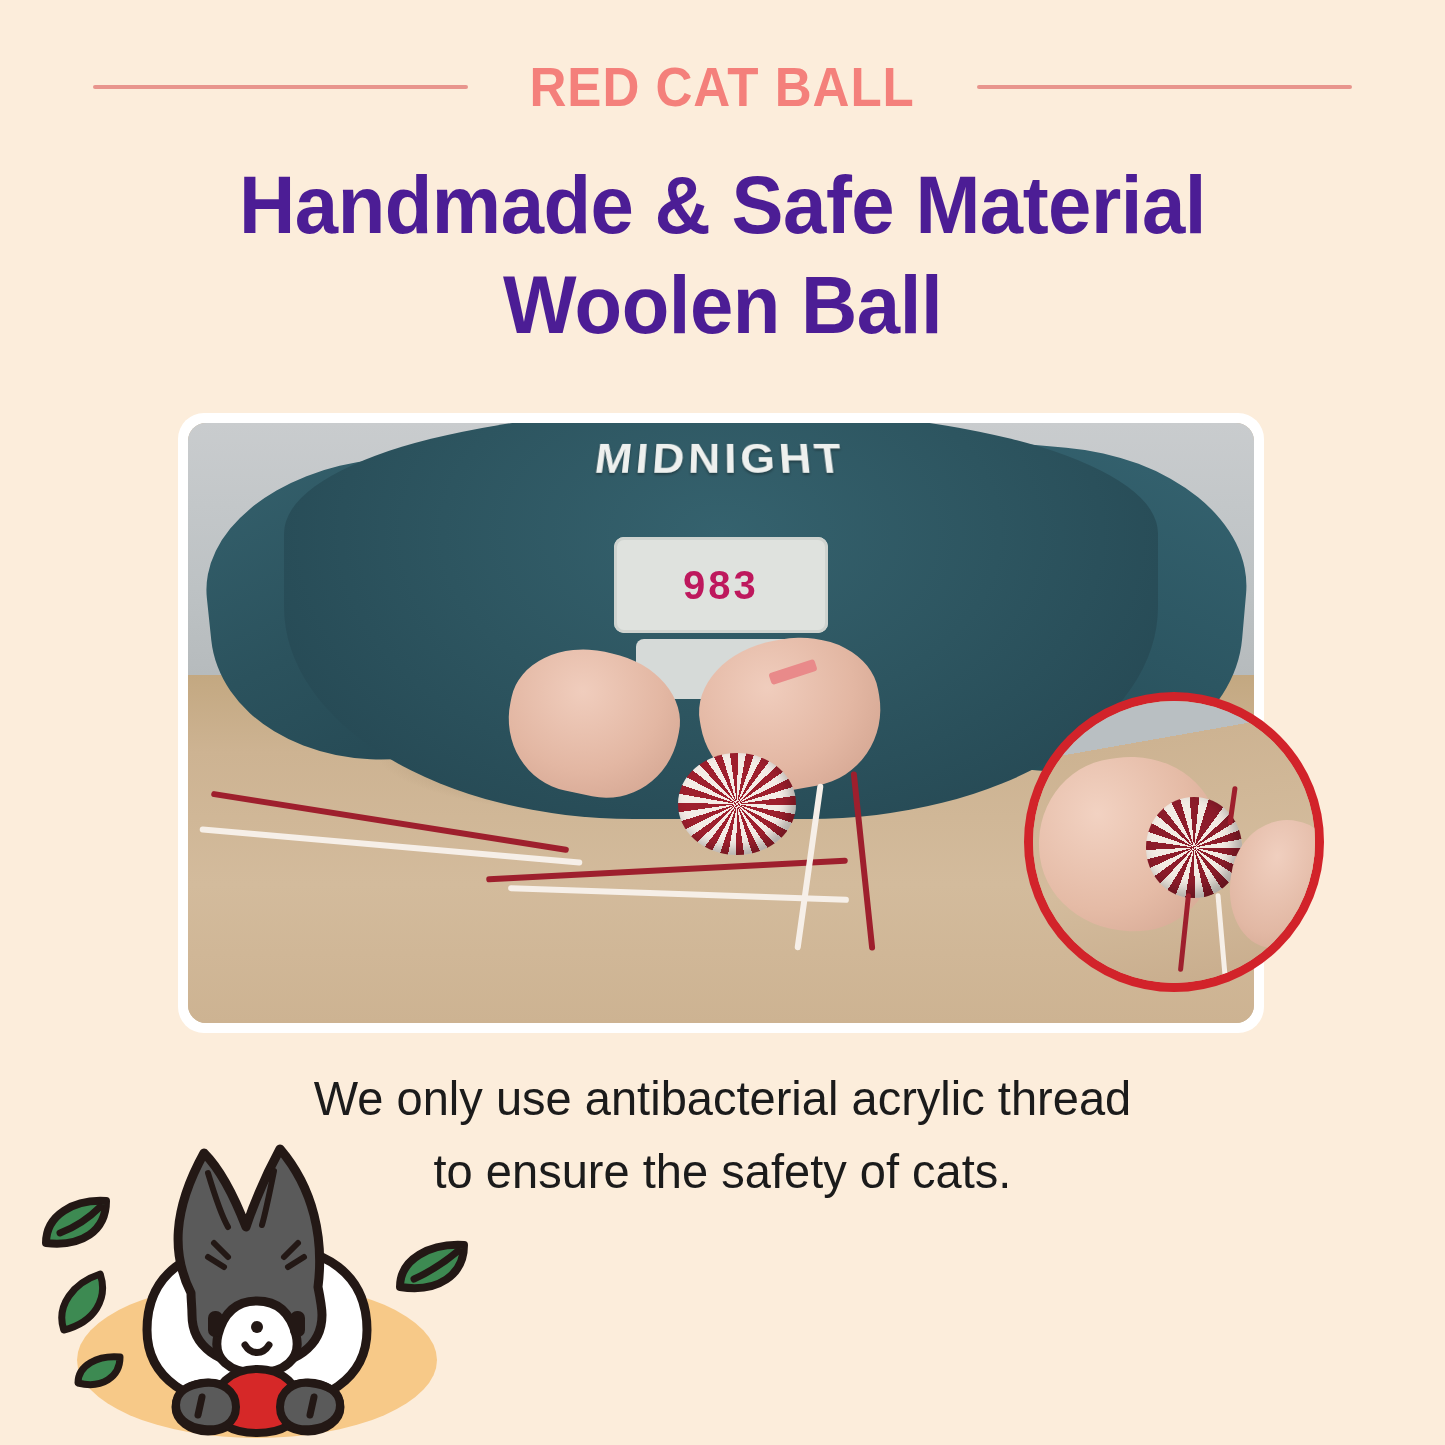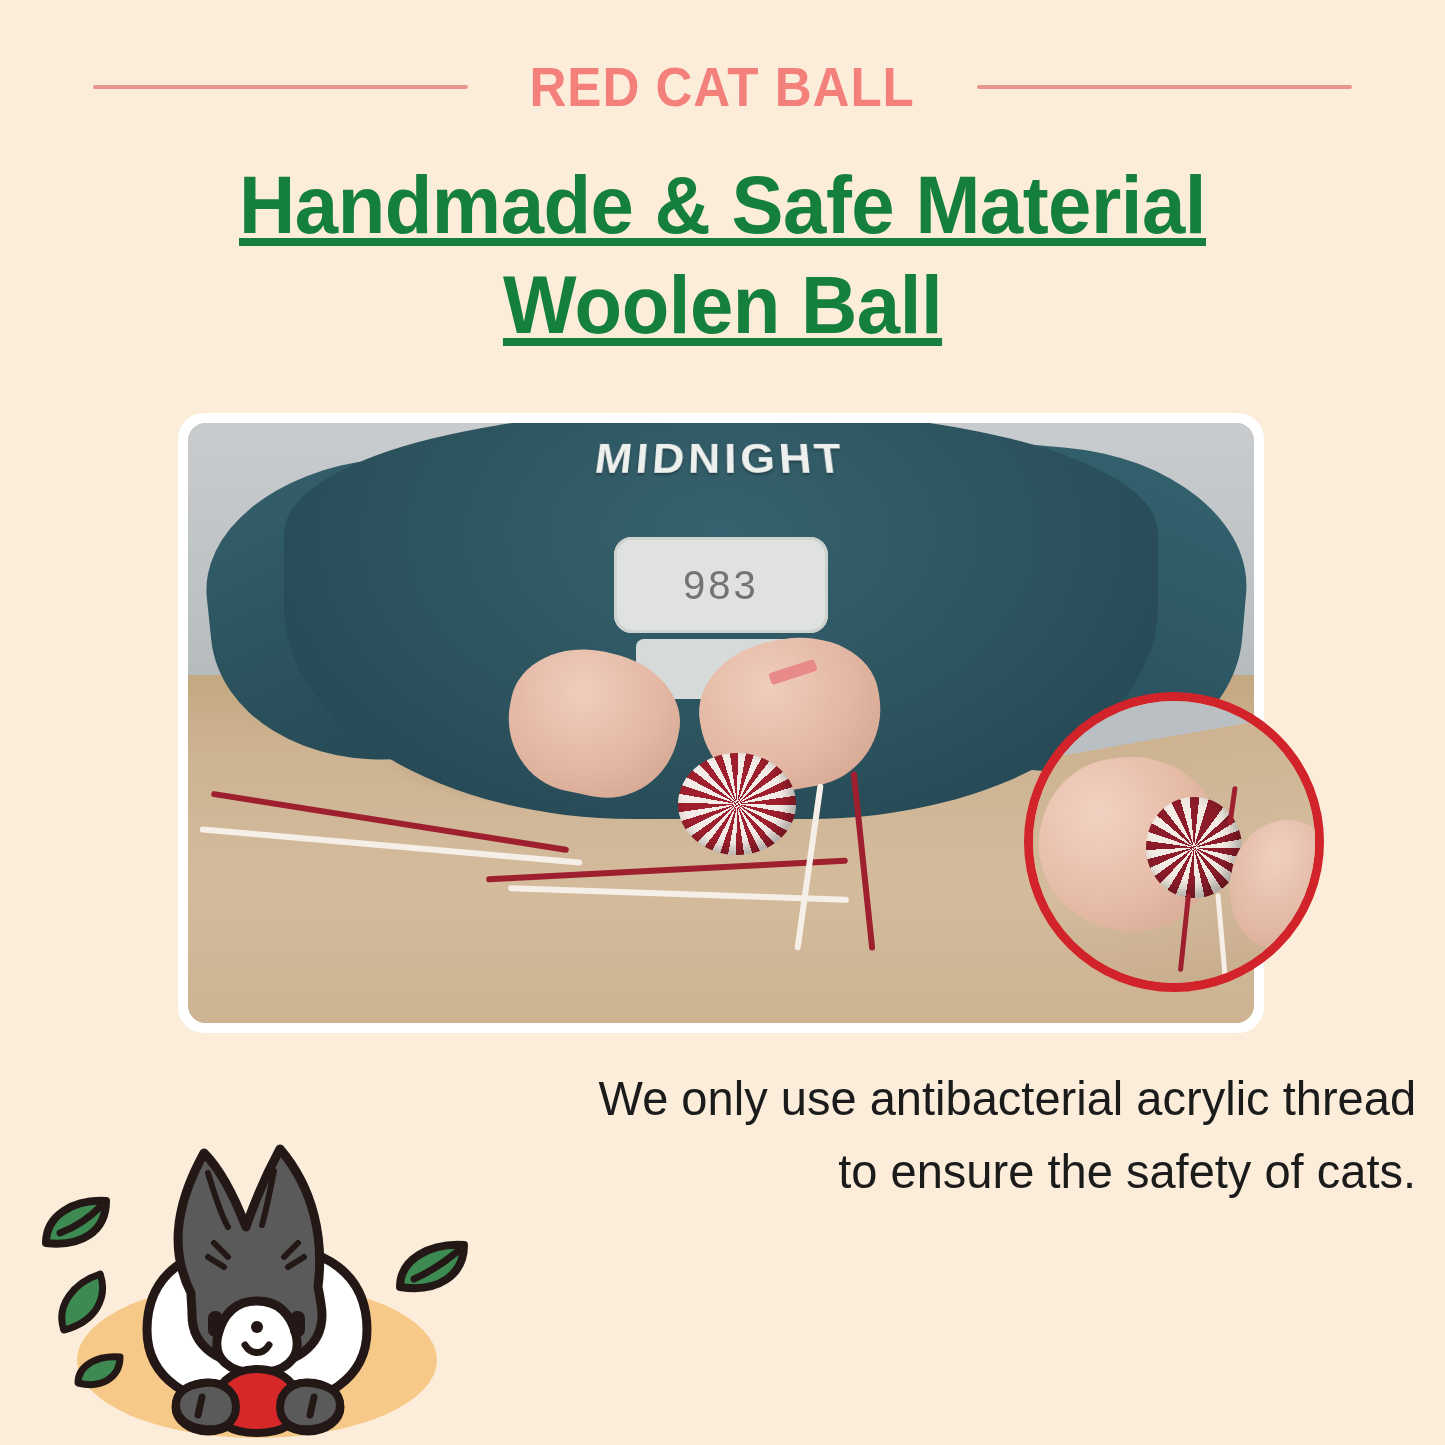--- a/index.html
+++ b/index.html
@@ -33,26 +33,25 @@
     white-space: nowrap;
     transform: scaleX(0.93);
     font-family: "Liberation Sans Narrow", "Liberation Sans", sans-serif;
   }
 
   
   .headline {
     position: absolute;
     top: 155px; left: 0; width: 1445px;
     text-align: center;
-    color: #15803d;
+    color: #4c1d95;
     font-weight: bold;
     font-size: 82px;
     line-height: 1.22;
     letter-spacing: -0.5px;
-    text-decoration: underline;
   }
   .headline .hl-line { display:block; transform: scaleX(0.95); }
 
   
   .photo-card {
     position: absolute;
     left: 178px; top: 413px;
     width: 1086px; height: 620px;
     background: #ffffff;
     border-radius: 26px;
@@ -107,23 +106,23 @@
     width:44%; height:20%;
     color:#eef0ee; font-weight:bold; font-size:46px;
     letter-spacing:4px; text-align:center;
     text-shadow: 0 2px 3px rgba(0,0,0,0.35);
     transform: perspective(220px) rotateX(14deg);
     font-family:"Liberation Sans", sans-serif;
   }
   .ph-badge {
     position:absolute; left:40%; top:19%;
     width:20%; height:16%;
-    background:#dfe2de; border-radius:18px;
+    background:#dfe2de; border-radius:10px;
     display:flex; align-items:center; justify-content:center;
-    color:#737373; font-weight:normal; font-size:40px; letter-spacing:3px;
+    color:#be185d; font-weight:bold; font-size:40px; letter-spacing:3px;
     box-shadow: inset 0 0 0 3px #cfd3cf;
   }
   .ph-badge2 {
     position:absolute; left:42%; top:36%;
     width:15%; height:10%;
     background:#dfe2de; border-radius:8px; opacity:.95;
   }
   
   .ph-hand {
     position:absolute;
@@ -192,21 +191,21 @@
     box-shadow: inset -7px -7px 14px rgba(0,0,0,0.3);
   }
   .ins-y1 { position:absolute; left:53%; top:68%; width:5px; height:28%; background:#9e1f2d; transform:rotate(6deg); border-radius:6px; }
   .ins-y2 { position:absolute; left:66%; top:68%; width:5px; height:30%; background:#f6efe8; transform:rotate(-5deg); border-radius:6px; }
   .ins-y3 { position:absolute; left:70%; top:30%; width:5px; height:14%; background:#9e1f2d; transform:rotate(8deg); border-radius:6px; }
 
   
   .caption {
     position: absolute;
     top: 1062px; left: 0; width: 1445px;
-    text-align: right;
+    text-align: center;
     color: #1b1b1b;
     font-size: 49px;
     line-height: 1.48;
     font-weight: 300;
     letter-spacing: 0px;
   }
   .caption .cap-line { display:block; transform: scaleX(0.96); }
 
   
   .mascot { position:absolute; left: 22px; top: 1115px; width: 470px; height: 330px; }

